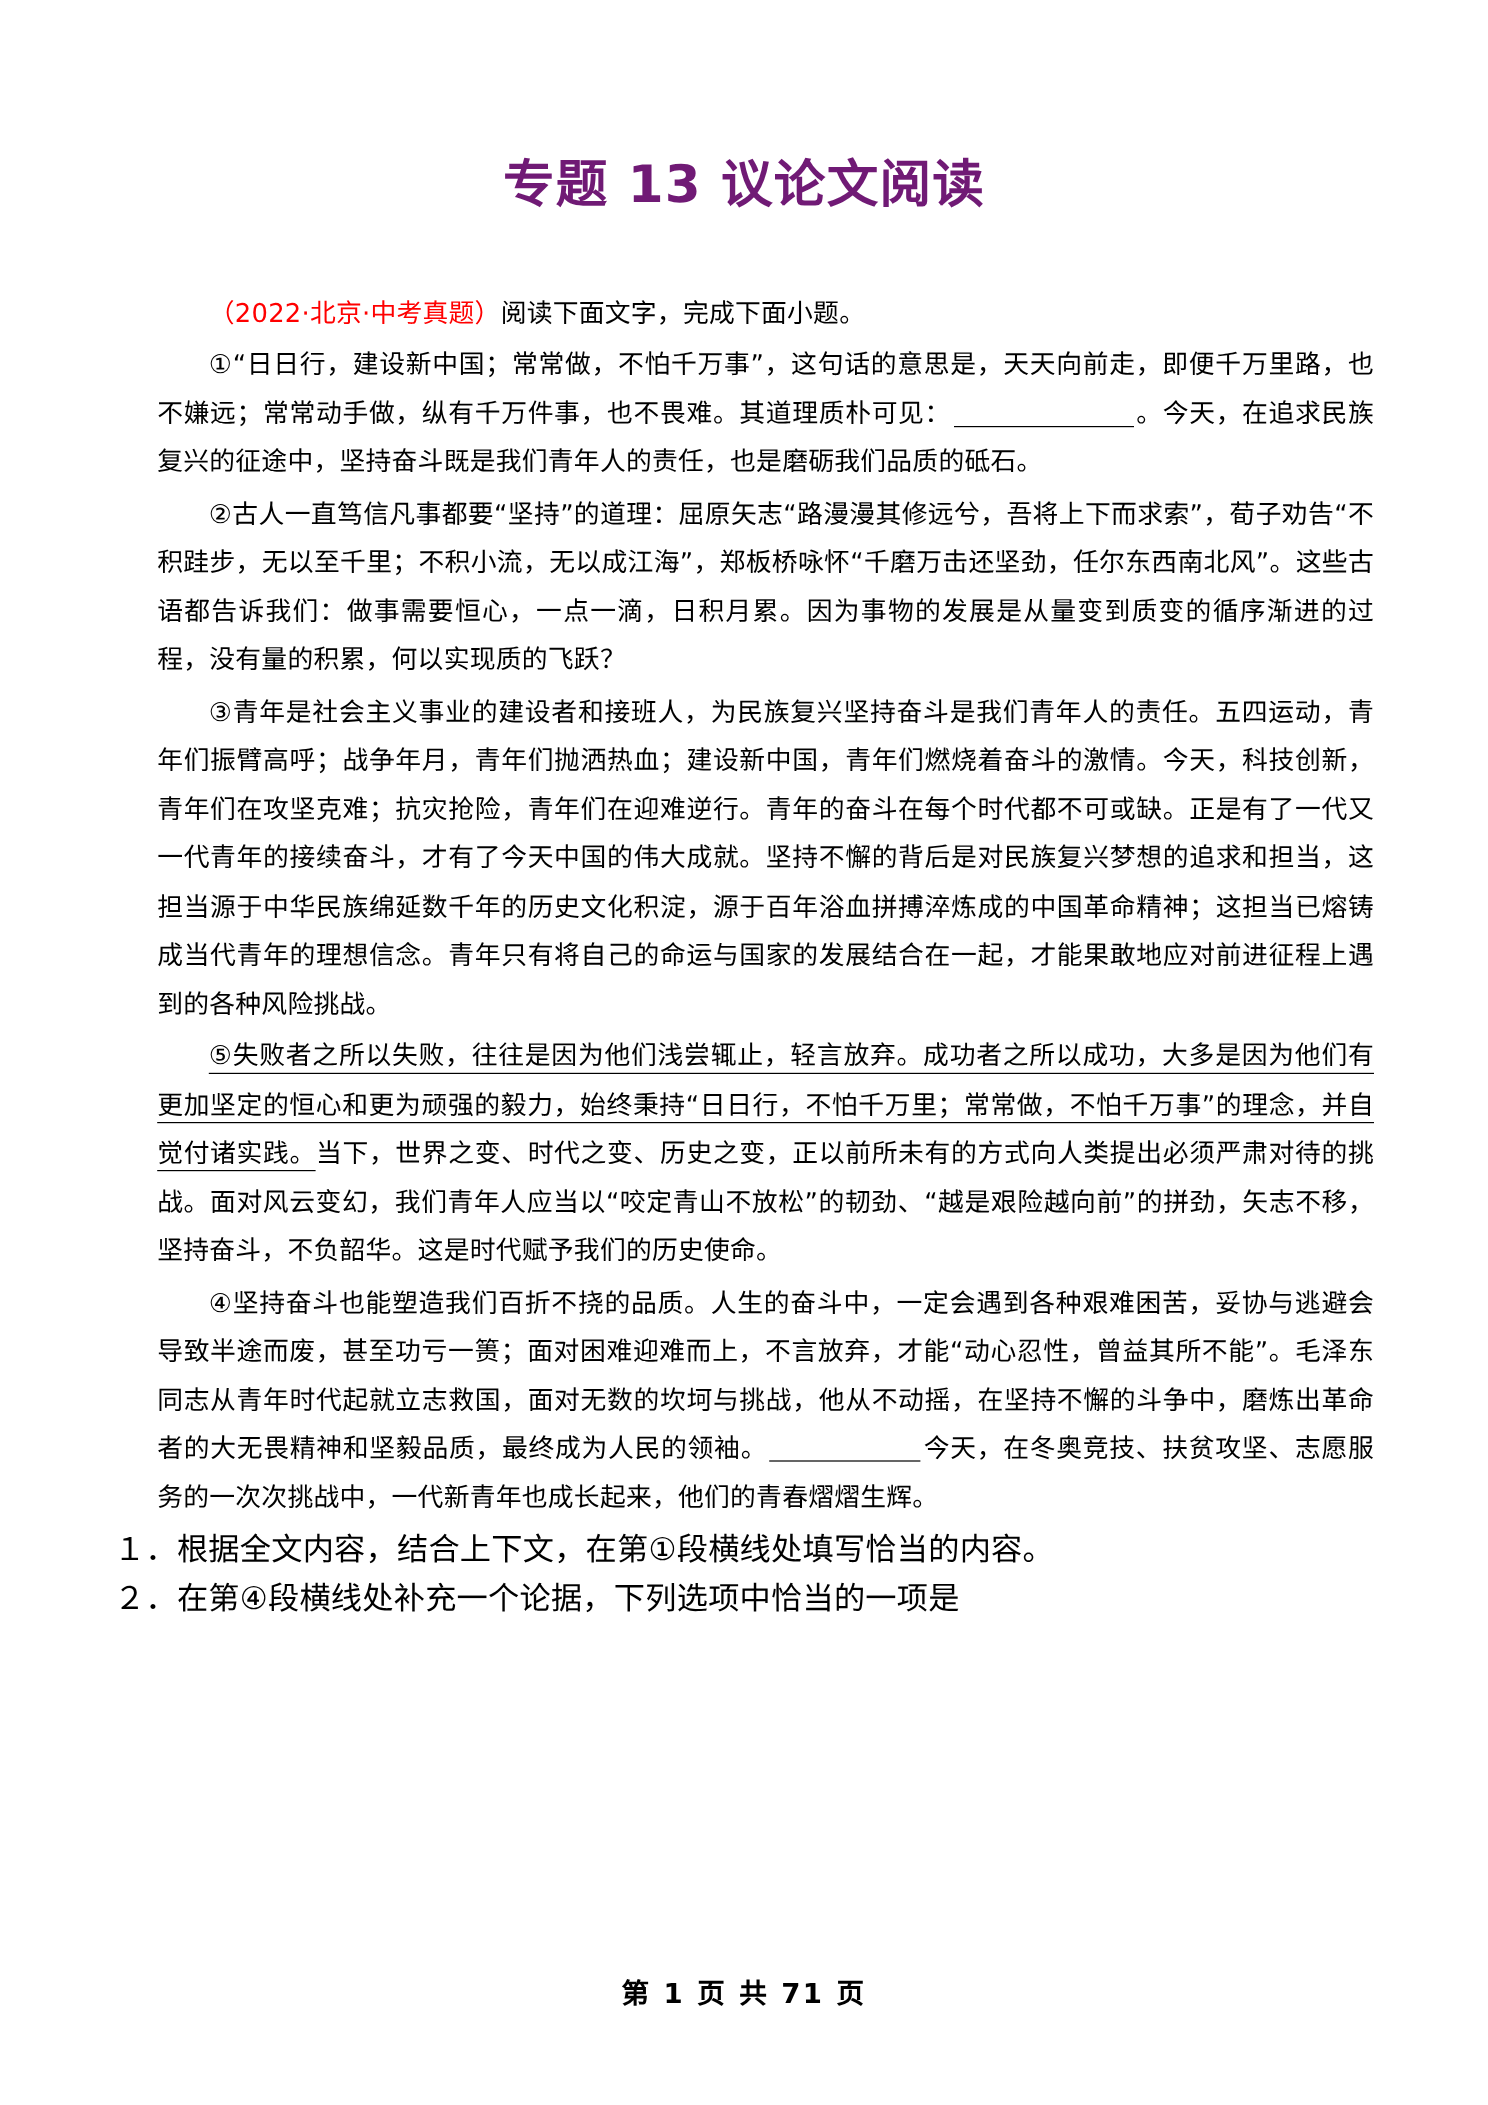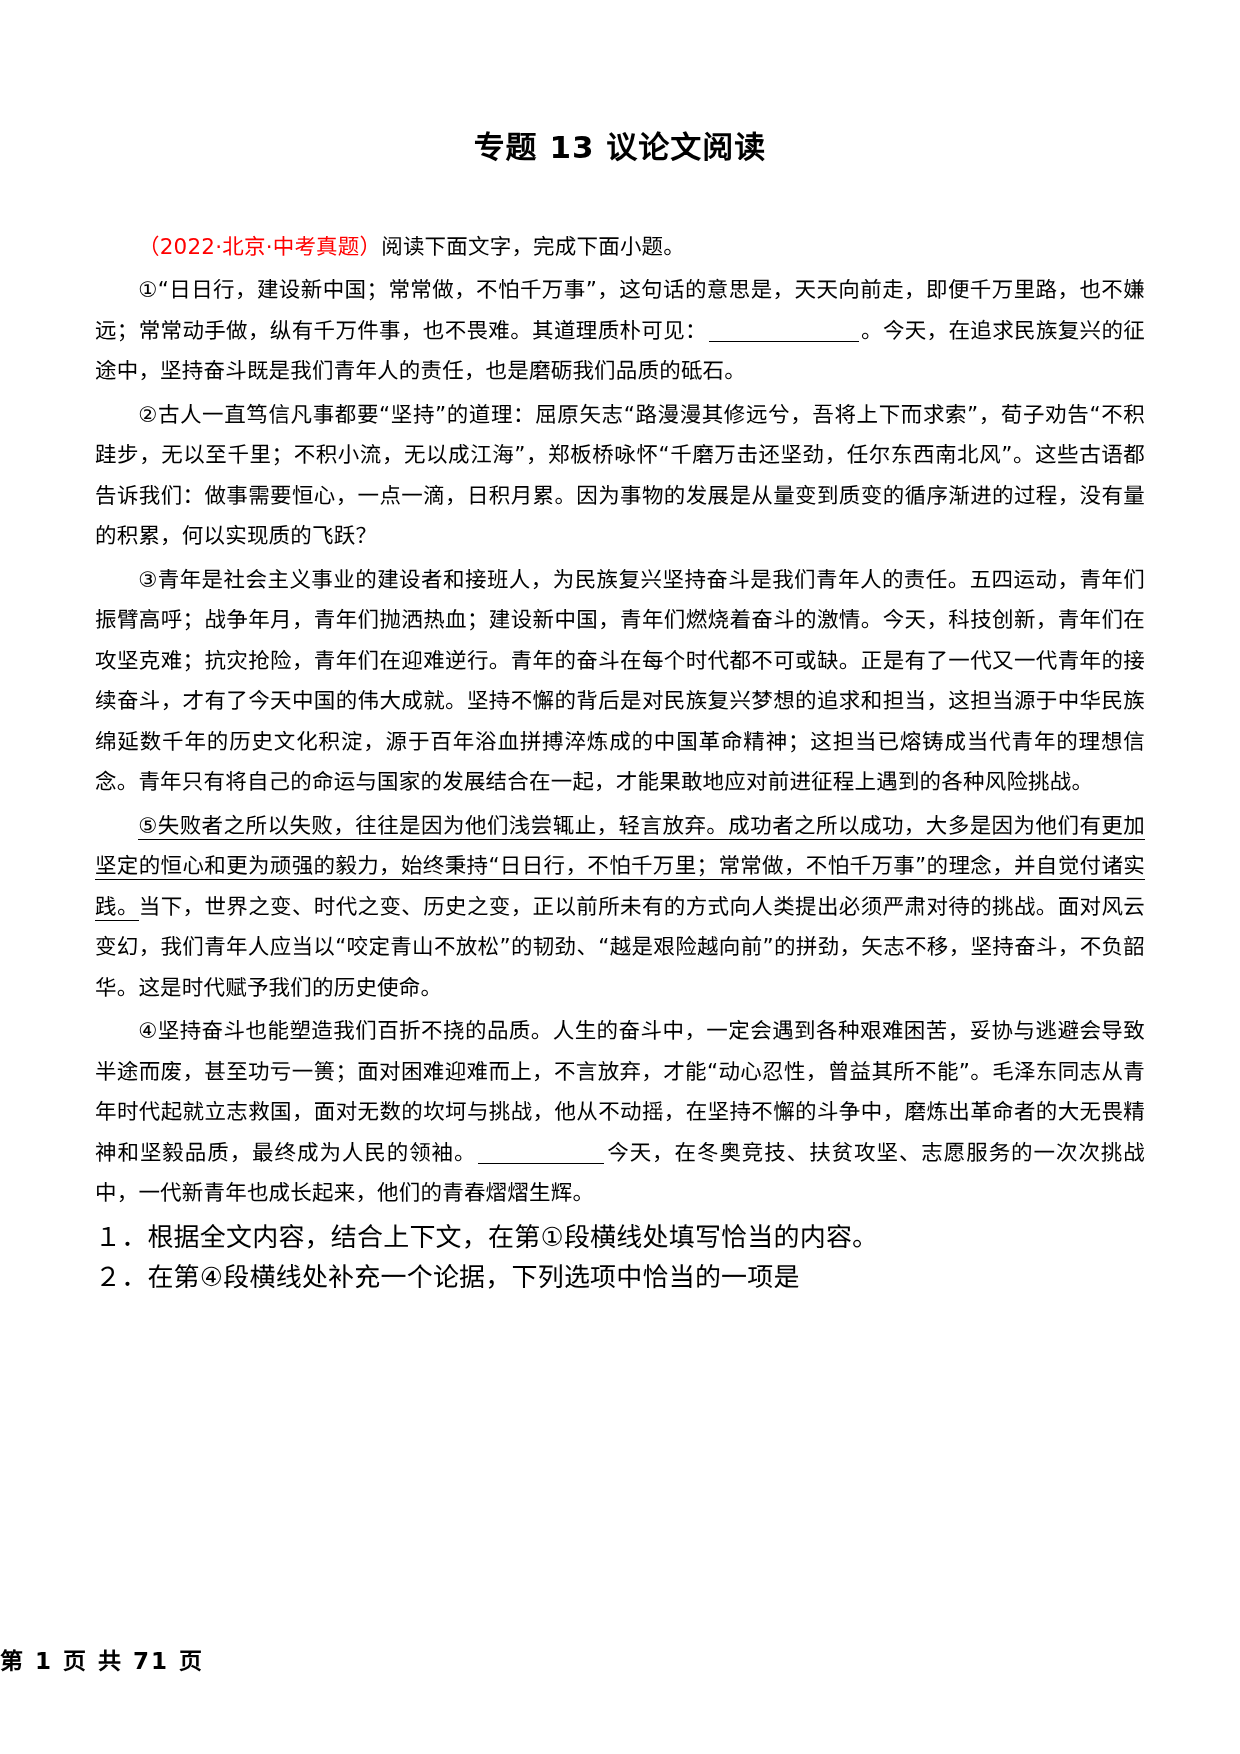--- a/index.html
+++ b/index.html
@@ -22,43 +22,44 @@
     height: 1754px;
     box-sizing: border-box;
     padding: 0 95px;
   }
 
   
   .doc-title {
     margin: 0;
     padding-top: 128px;
     text-align: center;
-    color: #000000;
+    color: #701a75;
     font-weight: bold;
-    font-size: 31px;
+    font-size: 43px;
     letter-spacing: 1px;
     line-height: 1.25;
     font-family: "DejaVu Sans", "Liberation Sans", sans-serif;
   }
 
   
   .body-block {
     margin-top: 60px;
   }
   p.para {
     margin: 0 0 3px 0;
     font-size: 21.5px;
     line-height: 40.5px;
     text-align: justify;
     text-justify: inter-ideograph;
     letter-spacing: 0.2px;
     word-break: break-all;
   }
   p.para.indent {
     text-indent: 2em;
+    margin-left: 36px;
   }
   .src-tag {
     color: #ff0000;
   }
   .u-blank {
     display: inline-block;
     width: 150px;
     border-bottom: 1.6px solid #000;
     vertical-align: -4px;
     margin: 0 2px;
@@ -79,21 +80,21 @@
     text-align: justify;
     letter-spacing: 0.2px;
   }
 
   
   .footer {
     position: absolute;
     left: 0;
     right: 0;
     bottom: 78px;
-    text-align: left;
+    text-align: center;
     font-size: 23px;
     font-weight: bold;
     letter-spacing: 2px;
     color: #000000;
   }
 </style>
 </head>
 <body>
 
 <div class="page">

